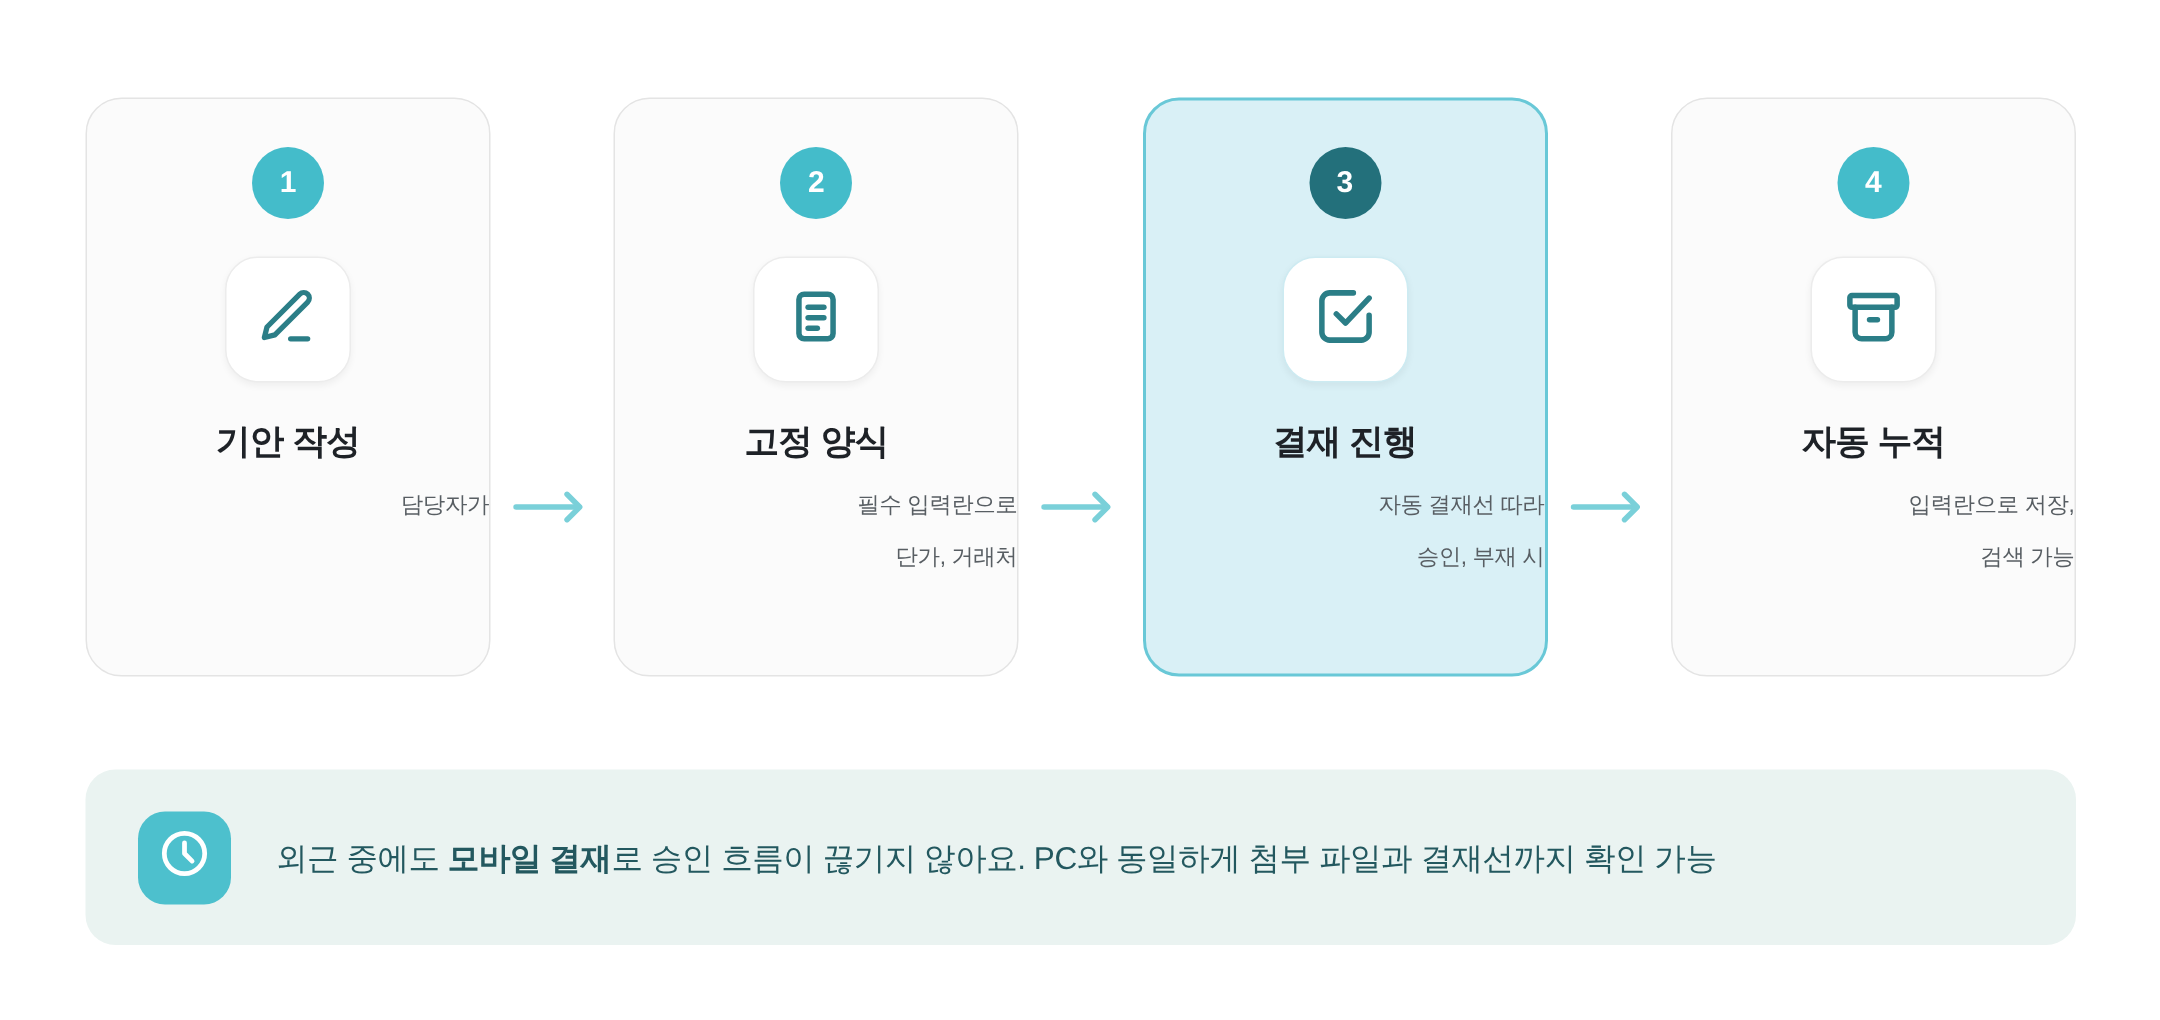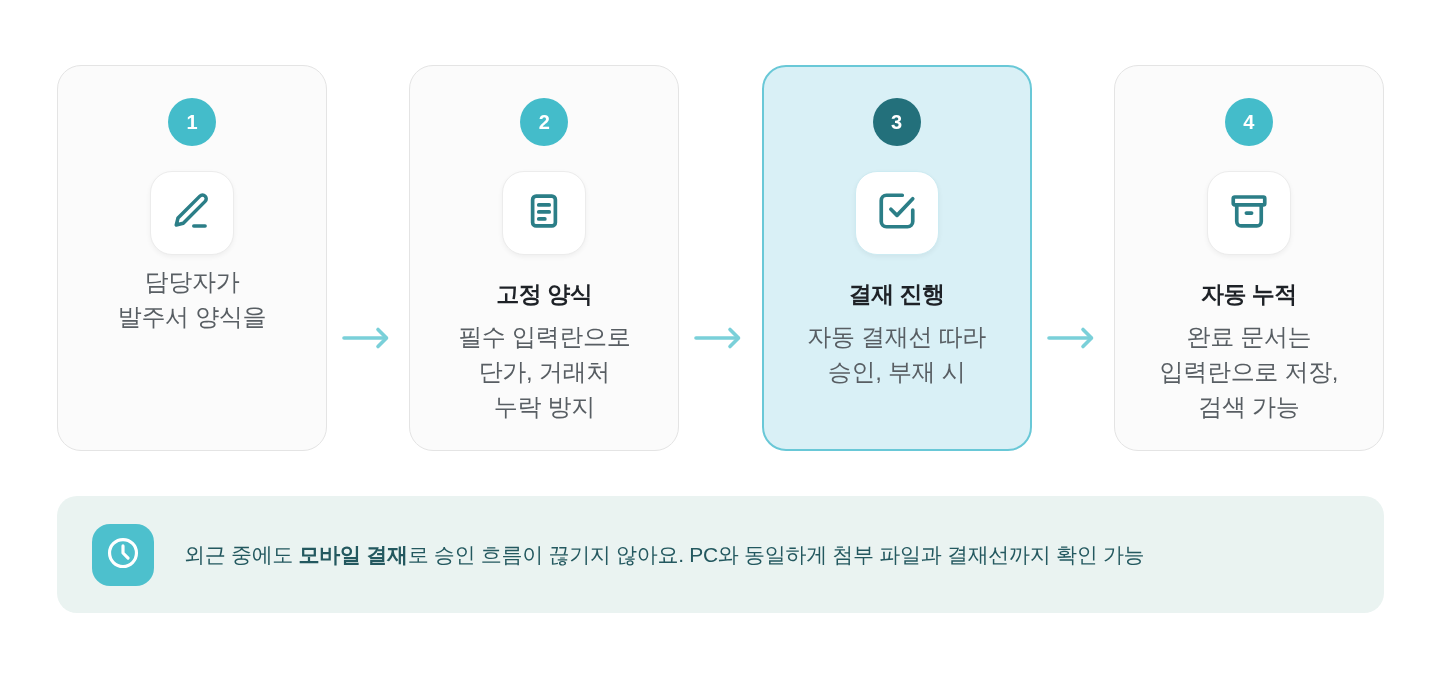--- a/index.html
+++ b/index.html
@@ -62,36 +62,37 @@
   .card.active .iconbox { border-color: #cdebf2; }
   .card-title {
     margin-top: 24px;
     font-size: 23px;
     font-weight: bold;
     color: #1e2227;
     letter-spacing: -0.5px;
   }
   .card-desc {
     margin-top: 9px;
-    font-size: 24px;
+    font-size: 15px;
     line-height: 35px;
     color: #585e63;
     letter-spacing: -0.3px;
+    text-align: right;
   }
   .arrow-wrap {
     width: 82.3px;
     flex-shrink: 0;
     display: flex;
     justify-content: center;
     padding-top: 260px;
   }
   .banner {
     position: absolute;
     left: 57px;
-    top: 496px;
+    top: 513px;
     width: 1327px;
     height: 117px;
     border-radius: 20px;
     background: #eaf3f1;
     display: flex;
     align-items: center;
     padding: 0 35px;
   }
   .clockbox {
     width: 62px;
@@ -119,23 +120,23 @@
   <div class="card">
     <div class="badge">1</div>
     <div class="iconbox">
       <span>
         <svg width="42" height="42" viewBox="0 0 24 24" fill="none" stroke="#2b7e87" stroke-width="2" stroke-linecap="round" stroke-linejoin="round">
           <path d="M13 20.5h6.5"></path>
           <path d="M16.5 3.5a2.12 2.12 0 0 1 3 3L7 19l-4 1 1-4Z"></path>
         </svg>
       </span>
     </div>
+    <div class="card-title">기안 작성</div>
     <div class="card-desc">
       <div>담당자가</div>
-      <div>발주서 양식을</div>
     </div>
   </div>
 
   <div class="arrow-wrap">
     <span>
       <svg width="56" height="26" viewBox="0 0 56 26" fill="none" stroke="#7ad0d9" stroke-width="3.6" stroke-linecap="round" stroke-linejoin="round">
         <path d="M4 13h42"></path>
         <path d="M38 4.5 46.5 13 38 21.5"></path>
       </svg>
     </span>
@@ -150,21 +151,20 @@
           <path d="M9 8.5h6"></path>
           <path d="M9 12.5h6"></path>
           <path d="M9 16.5h3.5"></path>
         </svg>
       </span>
     </div>
     <div class="card-title">고정 양식</div>
     <div class="card-desc">
       <div>필수 입력란으로</div>
       <div>단가, 거래처</div>
-      <div>누락 방지</div>
     </div>
   </div>
 
   <div class="arrow-wrap">
     <span>
       <svg width="56" height="26" viewBox="0 0 56 26" fill="none" stroke="#7ad0d9" stroke-width="3.6" stroke-linecap="round" stroke-linejoin="round">
         <path d="M4 13h42"></path>
         <path d="M38 4.5 46.5 13 38 21.5"></path>
       </svg>
     </span>
@@ -202,21 +202,20 @@
       <span>
         <svg width="42" height="42" viewBox="0 0 24 24" fill="none" stroke="#2b7e87" stroke-width="2.1" stroke-linecap="round" stroke-linejoin="round">
           <rect x="3" y="4" width="18" height="4.5" rx="0.8"></rect>
           <path d="M5 8.5v9.5a2.5 2.5 0 0 0 2.5 2.5h9A2.5 2.5 0 0 0 19 18V8.5"></path>
           <path d="M10.5 13.2h3"></path>
         </svg>
       </span>
     </div>
     <div class="card-title">자동 누적</div>
     <div class="card-desc">
-      <div>완료 문서는</div>
       <div>입력란으로 저장,</div>
       <div>검색 가능</div>
     </div>
   </div>
 
 </div>
 
 <div class="banner">
   <div class="clockbox">
     <span>

